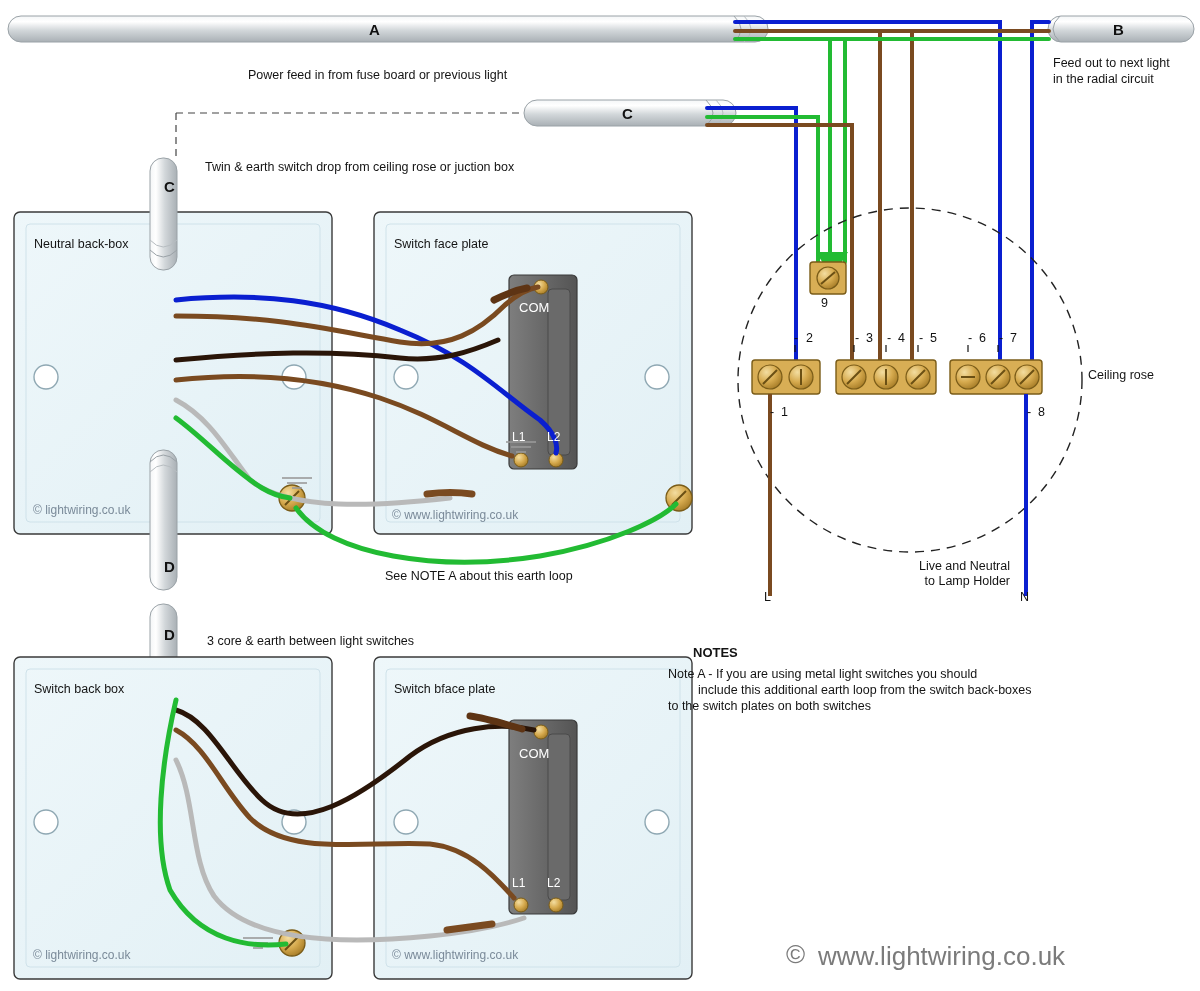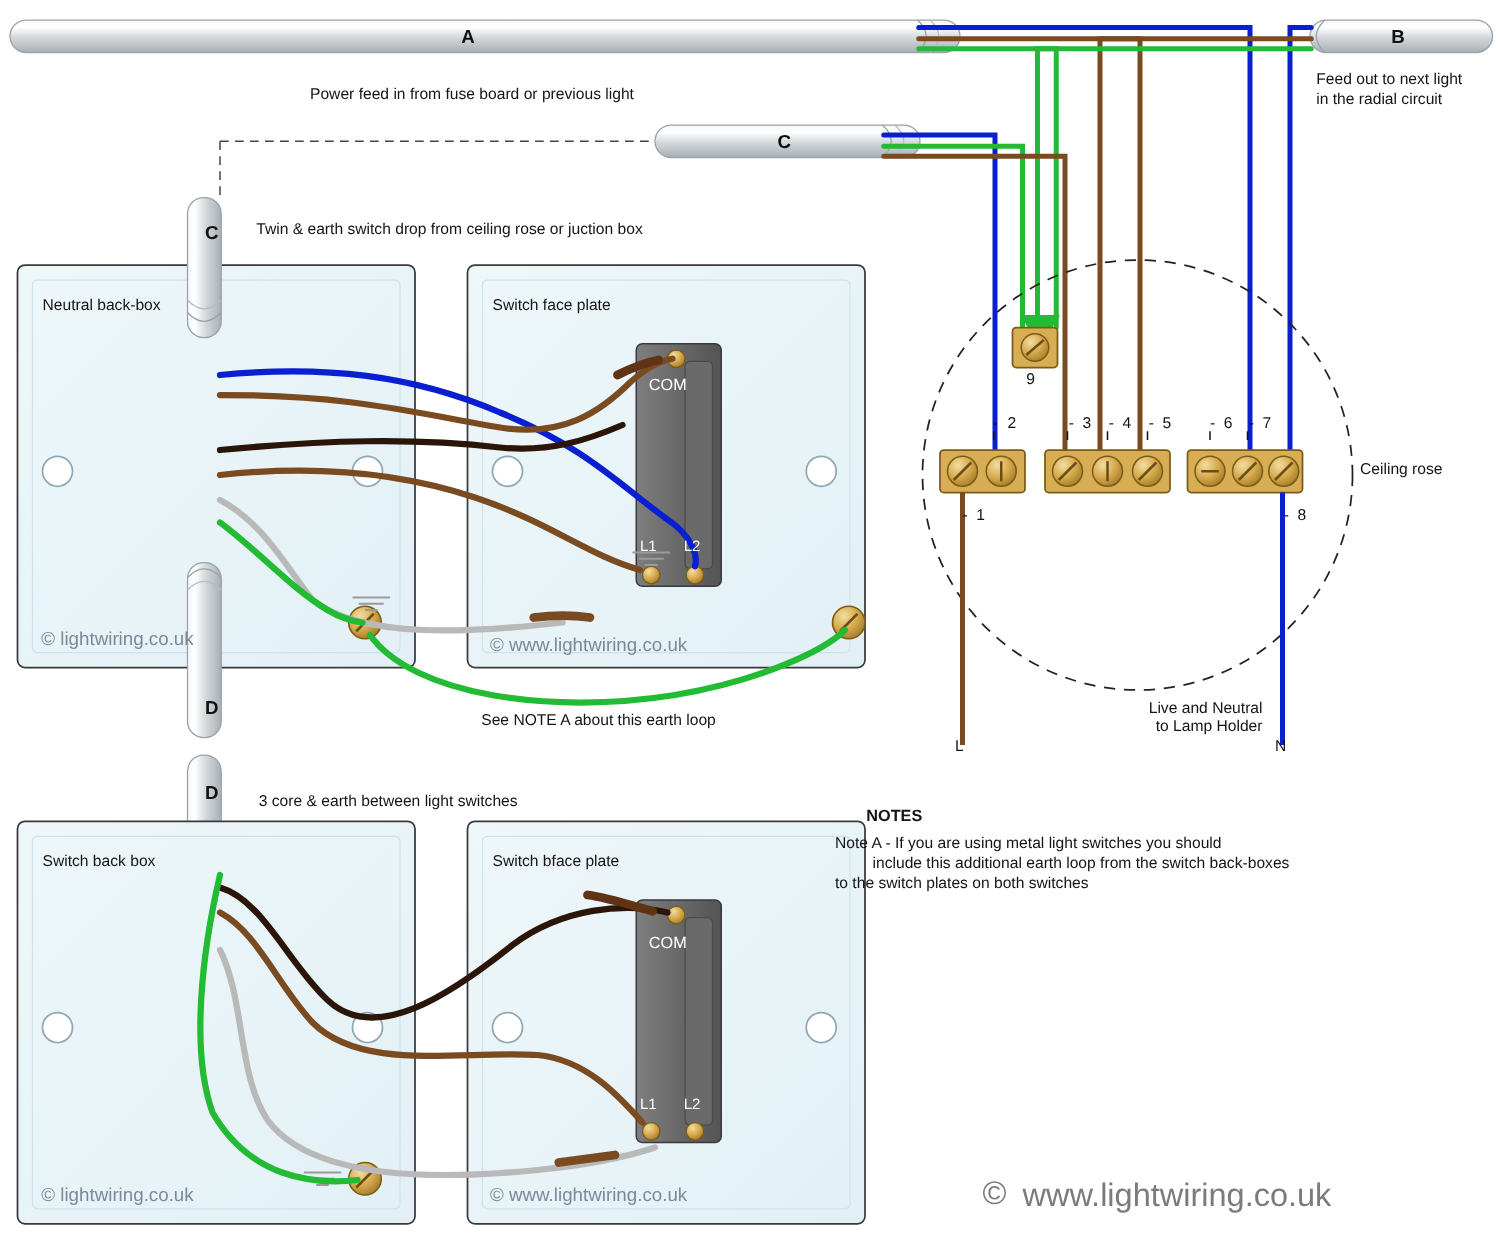--- a/index.html
+++ b/index.html
@@ -38,21 +38,21 @@
   .lbl.cable-id {
     font-size: 15px;
     font-weight: bold;
     color: #111;
   }
   .lbl.terminal-num {
     font-size: 12.5px;
     color: #111;
   }
   .lbl.copyright-small {
-    font-size: 15px;
+    font-size: 12px;
     color: #7a8a99;
   }
   .lbl.big-copyright {
     font-size: 26px;
     color: #7b7b7b;
     letter-spacing: 0px;
   }
   .lbl.center { text-align: right; }
 </style>
 </head>
@@ -291,21 +291,21 @@
   <div class="lbl cable-id" style="left:369px; top:21px;">A</div>
   <div class="lbl cable-id" style="left:1113px; top:21px;">B</div>
   <div class="lbl cable-id" style="left:622px; top:105px;">C</div>
   <div class="lbl cable-id" style="left:164px; top:178px;">C</div>
   <div class="lbl cable-id" style="left:164px; top:558px;">D</div>
   <div class="lbl cable-id" style="left:164px; top:626px;">D</div>
 
   <div class="lbl" style="left:220px; top:68px;margin-left:28px;">Power feed in from fuse board or previous light</div>
   <div class="lbl" style="left:1053px; top:56px;">Feed out to next light</div>
   <div class="lbl" style="left:1053px; top:72px;">in the radial circuit</div>
-  <div class="lbl" style="left:205px; top:176px;">Twin &amp; earth switch drop from ceiling rose or juction box</div>
+  <div class="lbl" style="left:205px; top:160px;">Twin &amp; earth switch drop from ceiling rose or juction box</div>
   <div class="lbl" style="left:207px; top:634px;">3 core &amp; earth between light switches</div>
 
   <div class="lbl" style="left:34px; top:237px;">Neutral back-box</div>
   <div class="lbl" style="left:394px; top:237px;">Switch face plate</div>
   <div class="lbl" style="left:519px; top:300px; color:#ffffff; font-size:13px;">COM</div>
   <div class="lbl" style="left:512px; top:430px; color:#ffffff; font-size:12px;">L1</div>
   <div class="lbl" style="left:547px; top:430px; color:#ffffff; font-size:12px;">L2</div>
   <div class="lbl copyright-small" style="left:33px; top:503px;">© lightwiring.co.uk</div>
   <div class="lbl copyright-small" style="left:392px; top:508px;">© www.lightwiring.co.uk</div>
   <div class="lbl" style="left:385px; top:569px;">See NOTE A about this earth loop</div>

